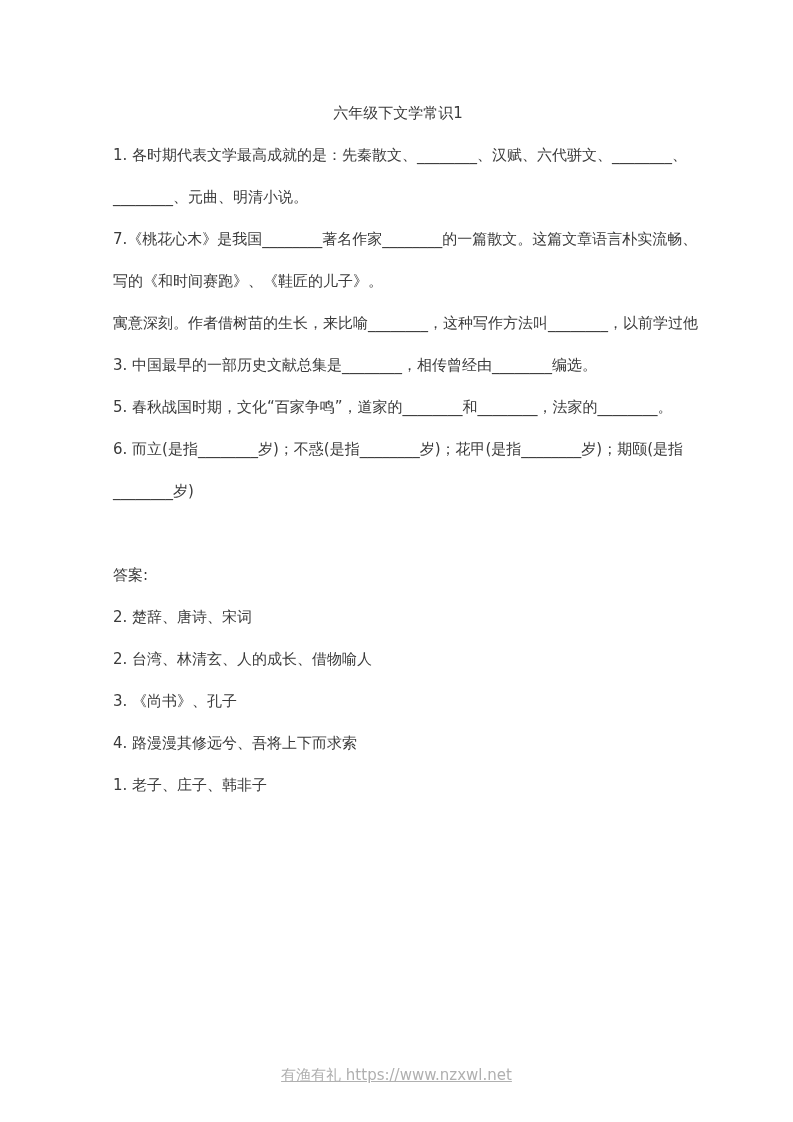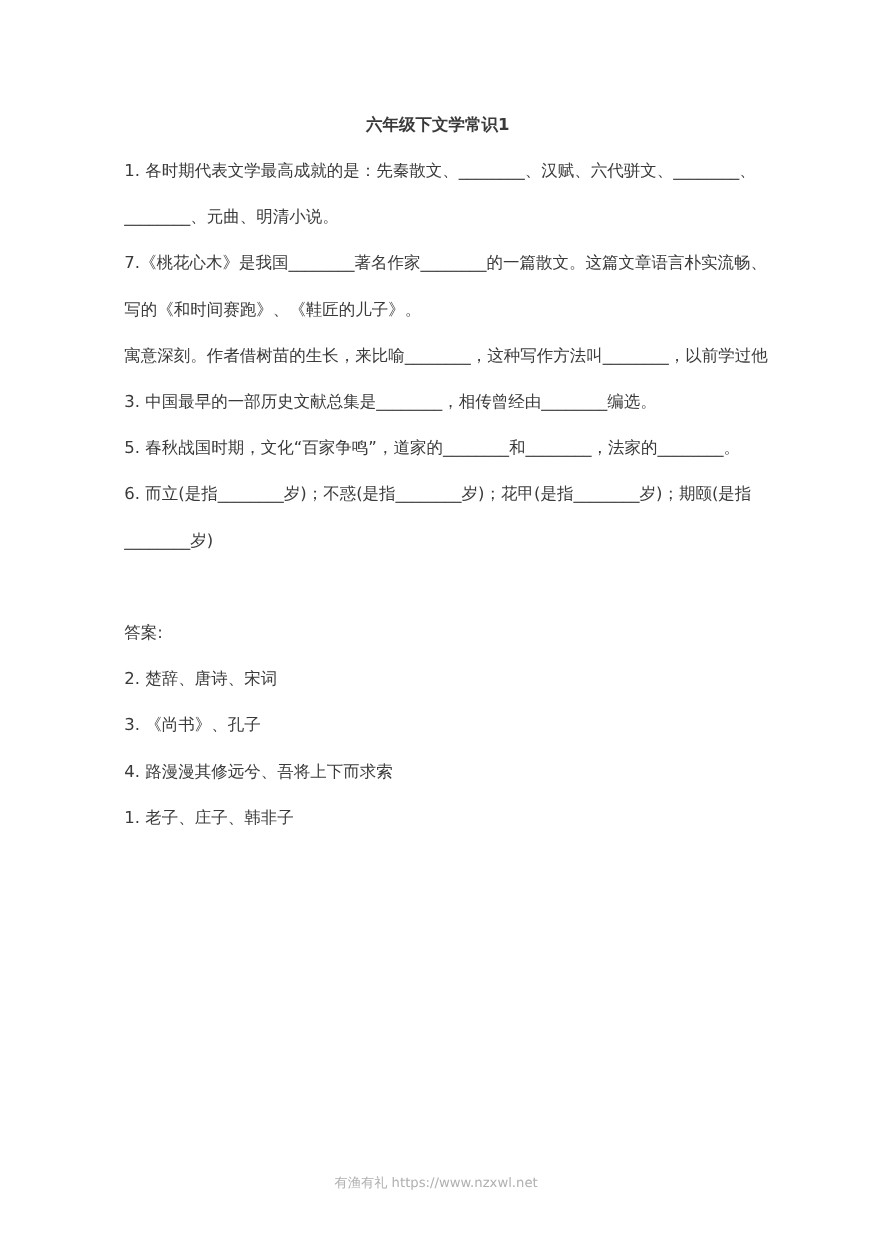--- a/index.html
+++ b/index.html
@@ -24,35 +24,35 @@
     width: 570px;
   }
   .line {
     height: 42px;
     line-height: 42px;
     white-space: nowrap;
     overflow: visible;
   }
   .line.title {
     text-align: center;
-    font-weight: bold;
   }
   .line.blank {
     
   }
   .footer {
     position: absolute;
     left: 0;
     right: 0;
     top: 1062px;
     height: 26px;
     line-height: 26px;
     text-align: center;
     color: #b0b0b0;
-    font-size: 12px;
+    font-size: 15px;
+    text-decoration: underline;
   }
 </style>
 </head>
 <body>
 
 <div class="page">
   <div class="content">
 
     <div class="line title">六年级下文学常识1</div>
 
@@ -69,20 +69,21 @@
     <div class="line">5. 春秋战国时期，文化“百家争鸣”，道家的________和________，法家的________。</div>
 
     <div class="line">6. 而立(是指________岁)；不惑(是指________岁)；花甲(是指________岁)；期颐(是指</div>
     <div class="line">________岁)</div>
 
     <div class="line blank"></div>
 
     <div class="line">答案:</div>
 
     <div class="line">2. 楚辞、唐诗、宋词</div>
+    <div class="line">2. 台湾、林清玄、人的成长、借物喻人</div>
     <div class="line">3. 《尚书》、孔子</div>
     <div class="line">4. 路漫漫其修远兮、吾将上下而求索</div>
     <div class="line">1. 老子、庄子、韩非子</div>
 
   </div>
 
   <div class="footer">
     <span>有渔有礼 https://www.nzxwl.net</span>
   </div>
 </div>

